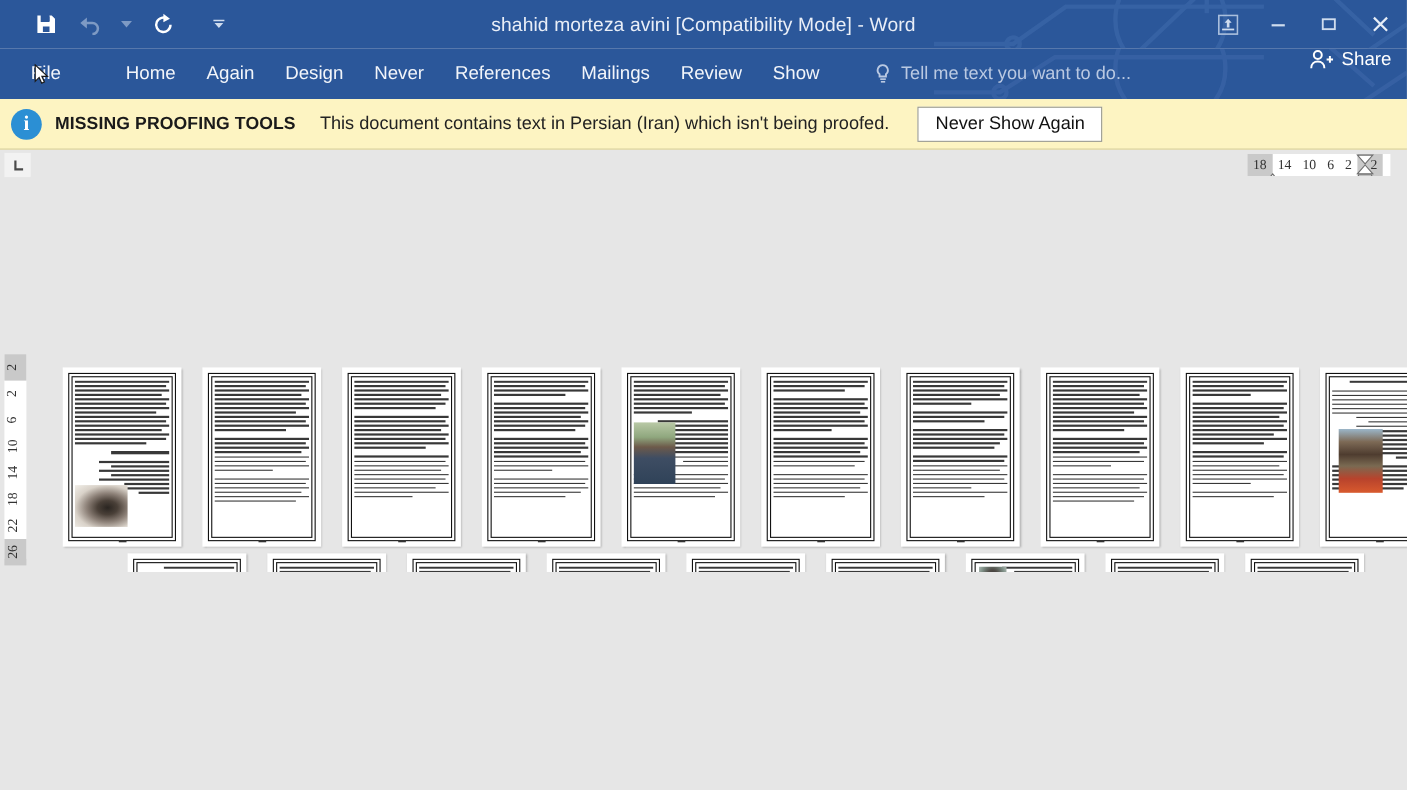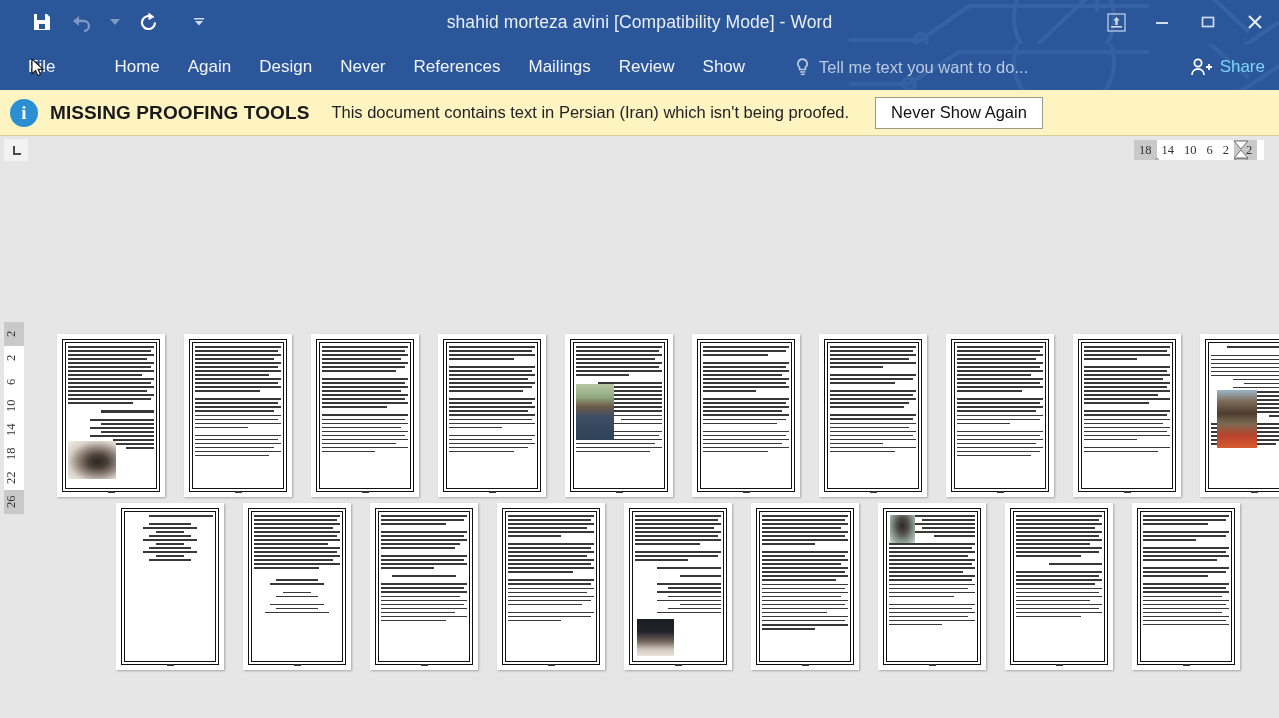--- a/index.html
+++ b/index.html
@@ -2,21 +2,21 @@
 <html><head>
 <meta charset="utf-8">
 <style>
   html,body{margin:0;padding:0;}
   body{
     width:1279px;height:718px;overflow:hidden;
     font-family:"Liberation Sans", sans-serif;
     background:#e6e6e6;
     -webkit-font-smoothing:antialiased;
   }
-  .app{position:relative;width:1279px;height:718px;overflow:hidden;}
+  .app{position:relative;width:1279px;height:520px;overflow:hidden;}
 
   
   .titlebar{
     position:absolute;left:0;top:0;width:1279px;height:44px;
     background:#2b579a;overflow:hidden;
   }
   .tb-deco{position:absolute;right:0;top:-34px;width:430px;height:120px;opacity:.33;pointer-events:none;}
   .qat{position:absolute;left:0;top:0;height:44px;display:flex;align-items:center;padding-left:22px;gap:0;}
   .qat-btn{width:40px;height:40px;display:flex;align-items:center;justify-content:center;color:#fff;}
   .qat-btn.dim{color:#7e9ac4;}
@@ -40,34 +40,34 @@
   .tab{
     height:46px;display:flex;align-items:center;padding:0 14px;
     color:#f2f5fa;font-size:17px;white-space:nowrap;
   }
   .tab.file{padding:0 12px;margin-right:33px;}
   .tellme{
     display:flex;align-items:center;gap:9px;margin-left:36px;
     color:#bac9e2;font-size:16.5px;white-space:nowrap;
   }
   .share{
-    position:absolute;right:0;top:0;height:46px;display:flex;align-items:center;gap:8px;
-    padding:0 14px 0 12px;color:#7dd3fc;font-size:17px;
+    position:absolute;right:0;top:0;height:46px;display:flex;gap:8px;
+    padding:0 14px 0 12px;color:#ffffff;font-size:17px;
   }
 
   
   .msgbar{
     position:absolute;left:0;top:90px;width:1279px;height:46px;
     background:#fdf4c2;border-bottom:1px solid #d7cf9b;
     display:flex;align-items:center;padding-left:10px;box-sizing:border-box;
   }
   .info-ic{width:28px;height:28px;border-radius:50%;background:#2b8fd4;
     display:flex;align-items:center;justify-content:center;color:#fff;
     font-family:"Liberation Serif",serif;font-size:19px;font-weight:bold;flex:none;margin-right:12px;}
-  .msg-strong{font-size:19px;font-weight:bold;color:#1a1a1a;letter-spacing:.1px;}
+  .msg-strong{font-size:16px;font-weight:bold;color:#1a1a1a;letter-spacing:.1px;}
   .msg-txt{font-size:16.5px;color:#222;margin-left:22px;}
   .neverbtn{
     margin-left:26px;height:30px;padding:0 15px;background:#fff;border:1px solid #9a9a8d;
     display:flex;align-items:center;font-size:16.5px;color:#111;
   }
 
   
   .ruler-corner{
     position:absolute;left:4px;top:139px;width:24px;height:22px;background:#f2f2f2;
     display:flex;align-items:center;justify-content:center;font-size:13px;color:#444;

